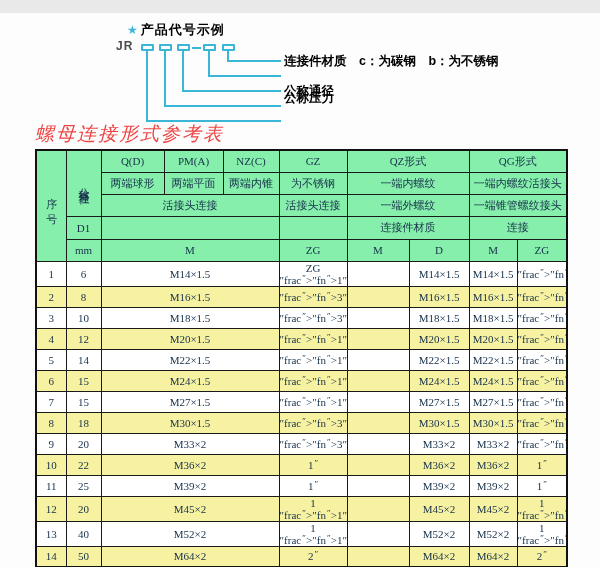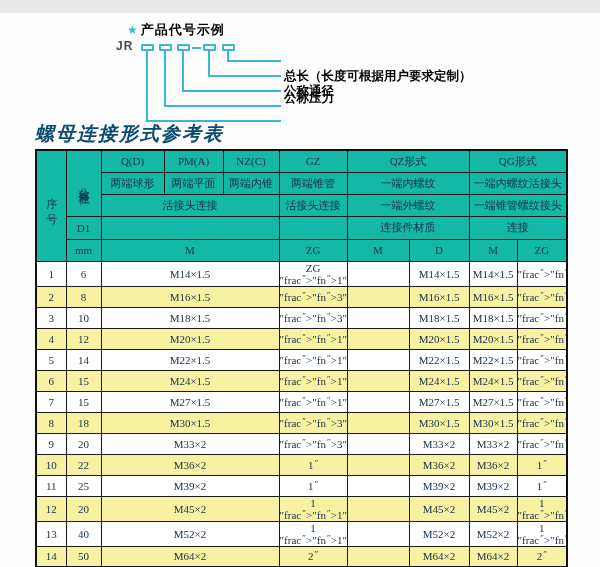--- a/index.html
+++ b/index.html
@@ -15,35 +15,35 @@
   .diagram{position:absolute;left:0;top:0;width:528px;height:148px;}
   .diag-heading{position:absolute;left:127px;top:21px;font-size:13px;font-weight:bold;letter-spacing:1px;}
   .diag-heading .star{font-size:12px;margin-right:2px;}
   .jr{position:absolute;left:116px;top:39px;font-size:12px;font-weight:bold;color:#4c4c4c;letter-spacing:1px;}
   .code-box{position:absolute;top:44px;width:13px;height:7px;border:2px solid #3ab7d6;background:#fff;box-sizing:border-box;border-radius:1px;}
   .code-dash{position:absolute;top:47px;width:9px;height:2px;background:#3ab7d6;}
   .vline{position:absolute;width:2px;background:#3ab7d6;}
   .hline{position:absolute;height:2px;background:#3ab7d6;}
   .callout{position:absolute;left:284px;font-size:12.5px;font-weight:bold;line-height:14px;white-space:nowrap;}
 
-  .table-title{position:absolute;left:35px;top:121px;font-size:19px;font-weight:bold;font-style:italic;
-    font-family:"Liberation Serif","DejaVu Serif",serif;letter-spacing:2px;color:#0c4a6e;}
+  .table-title{position:absolute;left:35px;top:121px;font-size:19px;font-weight:normal;font-style:italic;
+    font-family:"Liberation Serif","DejaVu Serif",serif;letter-spacing:2px;color:#ef4444;}
 
   
   table.ref{
     position:absolute;left:35px;top:149px;width:531px;height:407px;
     border-collapse:collapse;table-layout:fixed;
     font-family:"Liberation Serif","DejaVu Serif",serif;
   }
   table.ref th,table.ref td{
     border:1px solid #1a1a1a;padding:0;text-align:center;vertical-align:middle;
     font-weight:normal;font-size:11px;color:#16304a;overflow:hidden;
   }
   table.ref{border:2px solid #111;}
-  thead th{background:#14b8a6;margin-left:26px;}
+  thead th{background:#86efac;margin-left:26px;}
   thead tr{height:22px;}
   tbody tr{height:21px;}
   tbody td{color:#1f2d44;background:#fff;}
   tbody tr.alt td{background:#f7f2a2;}
   .vtext{writing-mode:vertical-lr;text-orientation:upright;letter-spacing:2px;margin:0 auto;}
   .vtext.spread{letter-spacing:16px;}
   .inch{font-size:9px;vertical-align:top;line-height:1;margin-left:1px;}
 </style>
 </head>
 <body>
@@ -66,21 +66,21 @@
   <div class="hline" style="left:227px;top:60px;width:54px"></div>
   <div class="vline" style="left:208px;top:51px;height:26px"></div>
   <div class="hline" style="left:208px;top:75px;width:73px"></div>
   <div class="vline" style="left:182px;top:51px;height:41px"></div>
   <div class="hline" style="left:182px;top:90px;width:99px"></div>
   <div class="vline" style="left:164px;top:51px;height:56px"></div>
   <div class="hline" style="left:164px;top:105px;width:117px"></div>
   <div class="vline" style="left:146px;top:51px;height:71px"></div>
   <div class="hline" style="left:146px;top:120px;width:135px"></div>
 
-  <div class="callout" style="top:69px">总长（长度可根据用户要求定制）</div>
+  <div class="callout" style="top:54px">连接件材质　c：为碳钢　b：为不锈钢</div>
   <div class="callout" style="top:84px">公称通径</div>
   <div class="callout" style="top:91px">公称压力</div>
 </div>
 
 <div class="table-title">螺母连接形式参考表</div>
 
 <table class="ref">
   <colgroup>
     <col style="width:30px">
       <col style="width:35px">
@@ -101,21 +101,21 @@
       <th>PM(A)</th>
       <th>NZ(C)</th>
       <th>GZ</th>
       <th colspan="2">QZ形式</th>
       <th colspan="2">QG形式</th>
     </tr>
     <tr>
       <th>两端球形</th>
       <th>两端平面</th>
       <th>两端内锥</th>
-      <th>两端锥管</th>
+      <th>为不锈钢</th>
       <th colspan="2">一端内螺纹</th>
       <th colspan="2">一端内螺纹活接头</th>
     </tr>
     <tr>
       <th colspan="3">活接头连接</th>
       <th>活接头连接</th>
       <th colspan="2">一端外螺纹</th>
       <th colspan="2">一端锥管螺纹接头</th>
     </tr>
     <tr style="height:23px">

